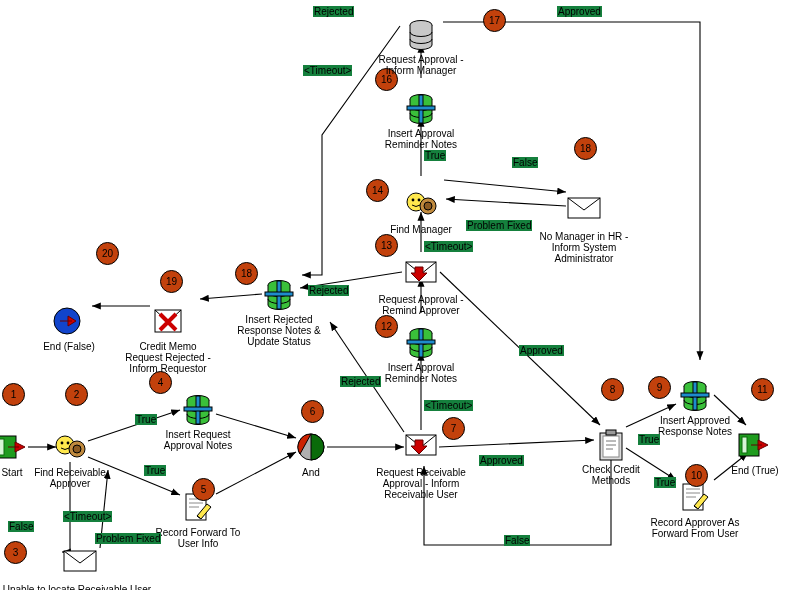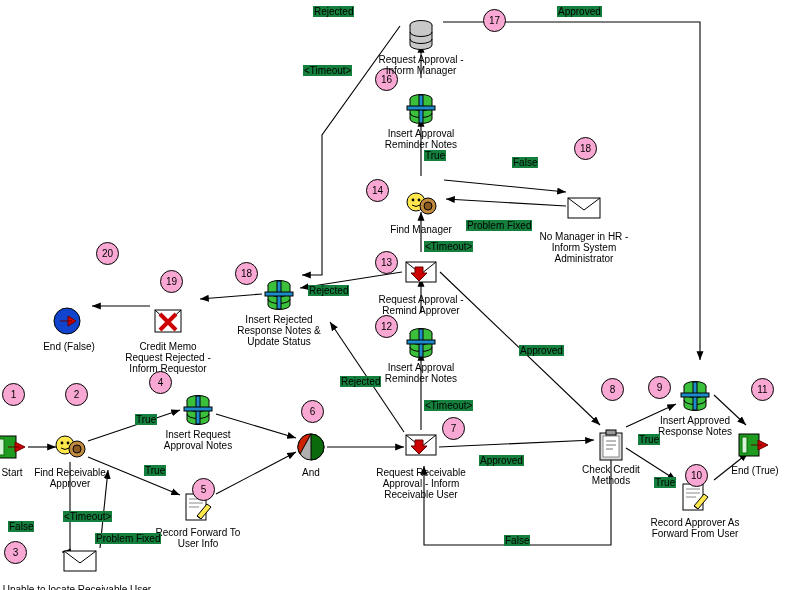--- a/index.html
+++ b/index.html
@@ -43,21 +43,21 @@
     margin-top: 1px;
   }
   .badge {
     position: absolute;
     width: 21px;
     height: 21px;
     margin-left: -10px;
     margin-top: -10px;
     border: 1px solid #000000;
     border-radius: 50%;
-    background: #f9a8d4;
+    background: #c2410c;
     font-size: 10px;
     line-height: 21px;
     text-align: center;
     color: #000000;
   }
   .edge-label {
     position: absolute;
     font-size: 10px;
     line-height: 11px;
     color: #000000;
@@ -320,21 +320,21 @@
     <span class="icon">
       <svg class="ic-approval" viewBox="0 0 32 26">
           <rect x="1" y="3" width="30" height="20" fill="#ffffff" stroke="#000"></rect>
           <path d="M1,3 L16,15 L31,3" fill="none" stroke="#000"></path>
           <path d="M10,8 h8 v6 h4 l-8,8 l-8,-8 h4 z" fill="#cc0000" stroke="#660000"></path>
         </svg>
     </span>
     <span class="label">Request Approval -
 Remind Approver</span>
   </div>
-  <div class="badge" style="left:385px; top:261px;">13</div>
+  <div class="badge" style="left:385px; top:244px;">13</div>
 
   <div class="node" style="left:421px; top:189px;">
     <span class="icon">
       <svg class="ic-person" viewBox="0 0 34 30">
           <circle cx="12" cy="13" r="9" fill="#ffe84d" stroke="#000"></circle>
           <circle cx="9" cy="11" r="1.4" fill="#000"></circle>
           <circle cx="15" cy="11" r="1.4" fill="#000"></circle>
           <path d="M8,16 Q12,19 16,16" stroke="#000" fill="none"></path>
           <circle cx="24" cy="17" r="8" fill="#c08a3e" stroke="#000"></circle>
           <circle cx="24" cy="17" r="4" fill="#8a5a22" stroke="#000"></circle>

